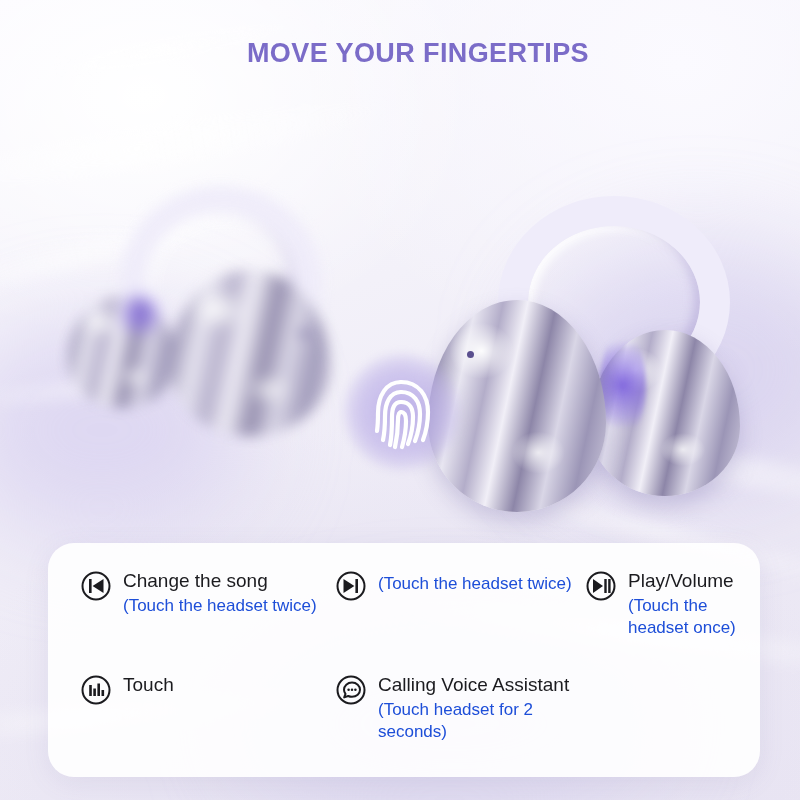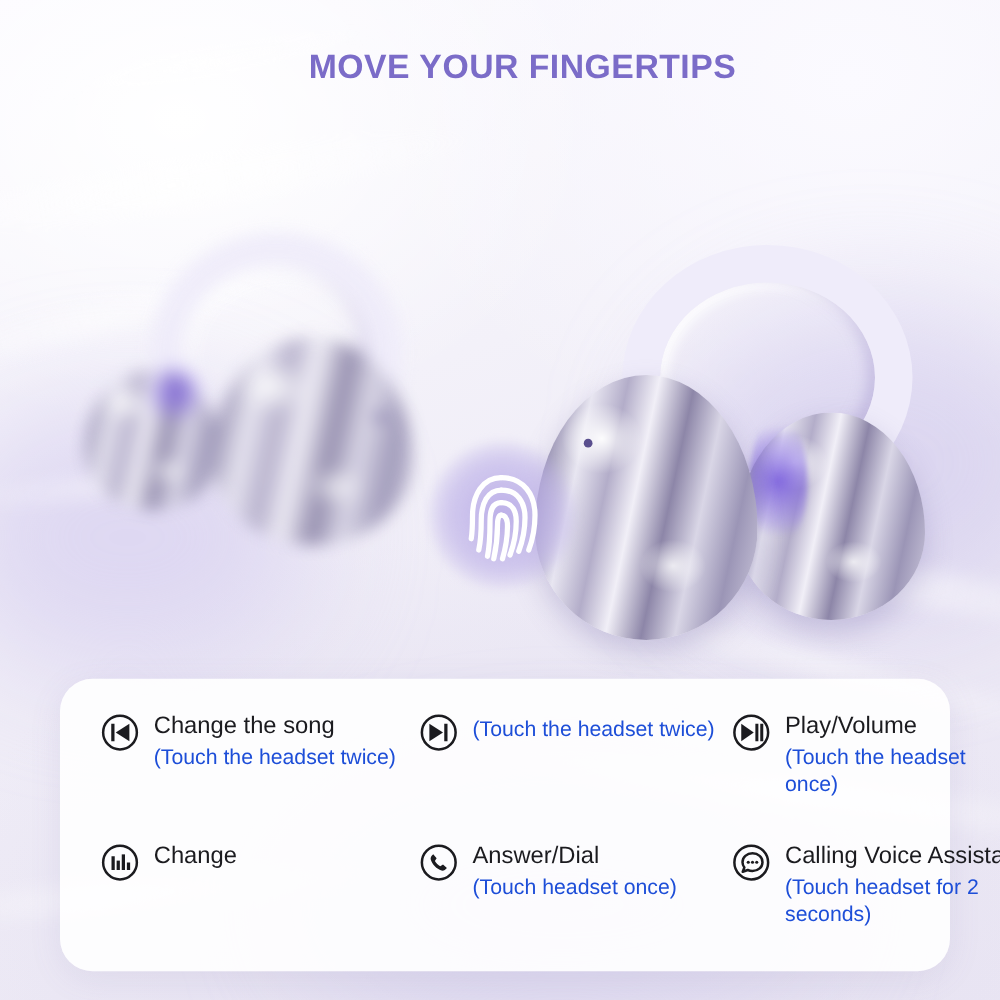--- a/index.html
+++ b/index.html
@@ -254,36 +254,24 @@
         <span class="cell-icon">
           <svg viewBox="0 0 32 32">
             <circle cx="16" cy="16" r="13.5" fill="none" stroke="#1b1b1f" stroke-width="2"></circle>
             <rect x="9.2" y="11" width="2.6" height="11" fill="#1b1b1f"></rect>
             <rect x="13.3" y="14.5" width="2.6" height="7.5" fill="#1b1b1f"></rect>
             <rect x="17.4" y="9.5" width="2.6" height="12.5" fill="#1b1b1f"></rect>
             <rect x="21.5" y="16" width="2.6" height="6" fill="#1b1b1f"></rect>
           </svg>
         </span>
         <span class="cell-text">
-          <span class="cell-title">Change</span>
-        </span>
-      </div>
-
-      <div class="cell">
-        <span class="cell-icon">
-          <svg viewBox="0 0 32 32">
-            <circle cx="16" cy="16" r="13.5" fill="none" stroke="#1b1b1f" stroke-width="2"></circle>
-            <path d="M11.6 9.4 C10 10.6 9.2 12.2 9.6 13.6 C10.6 17.4 14.4 21.3 18.2 22.4 C19.7 22.8 21.3 22 22.5 20.4 L19.4 17.6 L17.2 19 C15.6 18.1 13.8 16.3 12.9 14.7 L14.3 12.5 Z" fill="#1b1b1f"></path>
-          </svg>
-        </span>
-        <span class="cell-text">
-          <span class="cell-title">Answer/Dial</span>
-          <span class="cell-sub" style="display:block">(Touch headset once)</span>
-        </span>
-      </div>
+          <span class="cell-title">Touch</span>
+        </span>
+      </div>
+
 
       <div class="cell">
         <span class="cell-icon">
           <svg viewBox="0 0 32 32">
             <circle cx="16" cy="16" r="13.5" fill="none" stroke="#1b1b1f" stroke-width="2"></circle>
             <path d="M17 8.6 C21.6 8.6 25 11.8 25 15.7 C25 19.6 21.6 22.8 17 22.8 C15.6 22.8 14.3 22.5 13.2 22 L9.2 23.4 L10.5 19.9 C9.6 18.7 9 17.3 9 15.7 C9 11.8 12.4 8.6 17 8.6 Z" fill="none" stroke="#1b1b1f" stroke-width="2" stroke-linejoin="round"></path>
             <circle cx="13.6" cy="15.8" r="1.25" fill="#1b1b1f"></circle>
             <circle cx="17" cy="15.8" r="1.25" fill="#1b1b1f"></circle>
             <circle cx="20.4" cy="15.8" r="1.25" fill="#1b1b1f"></circle>
           </svg>

